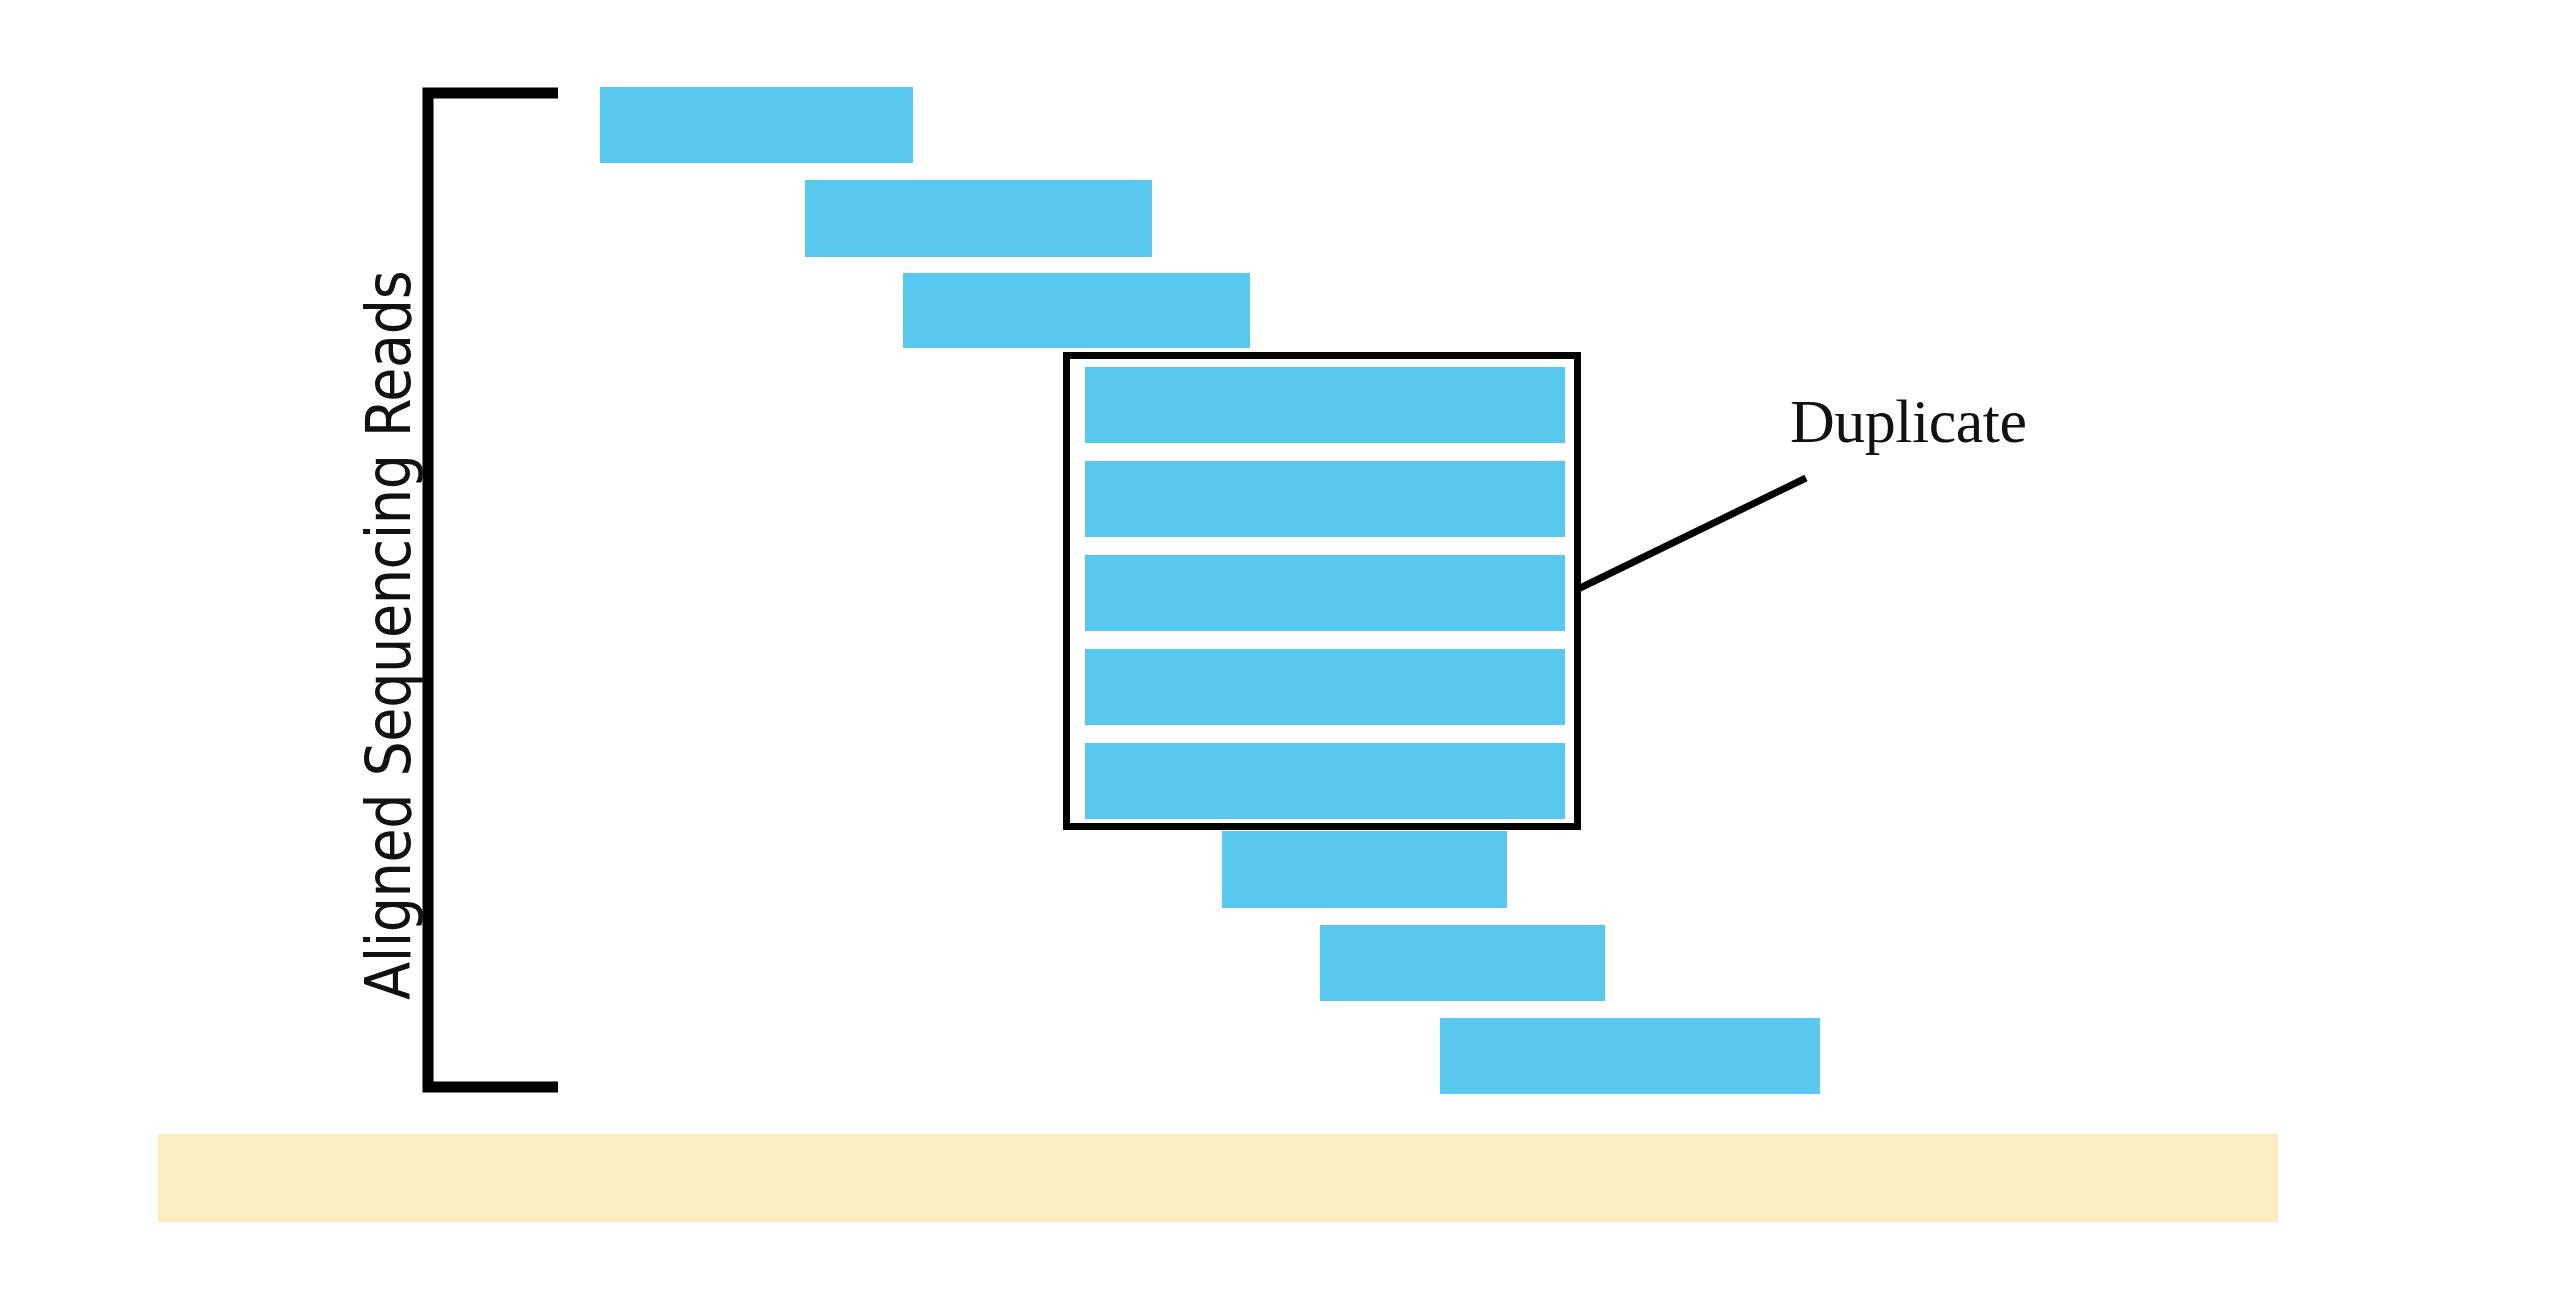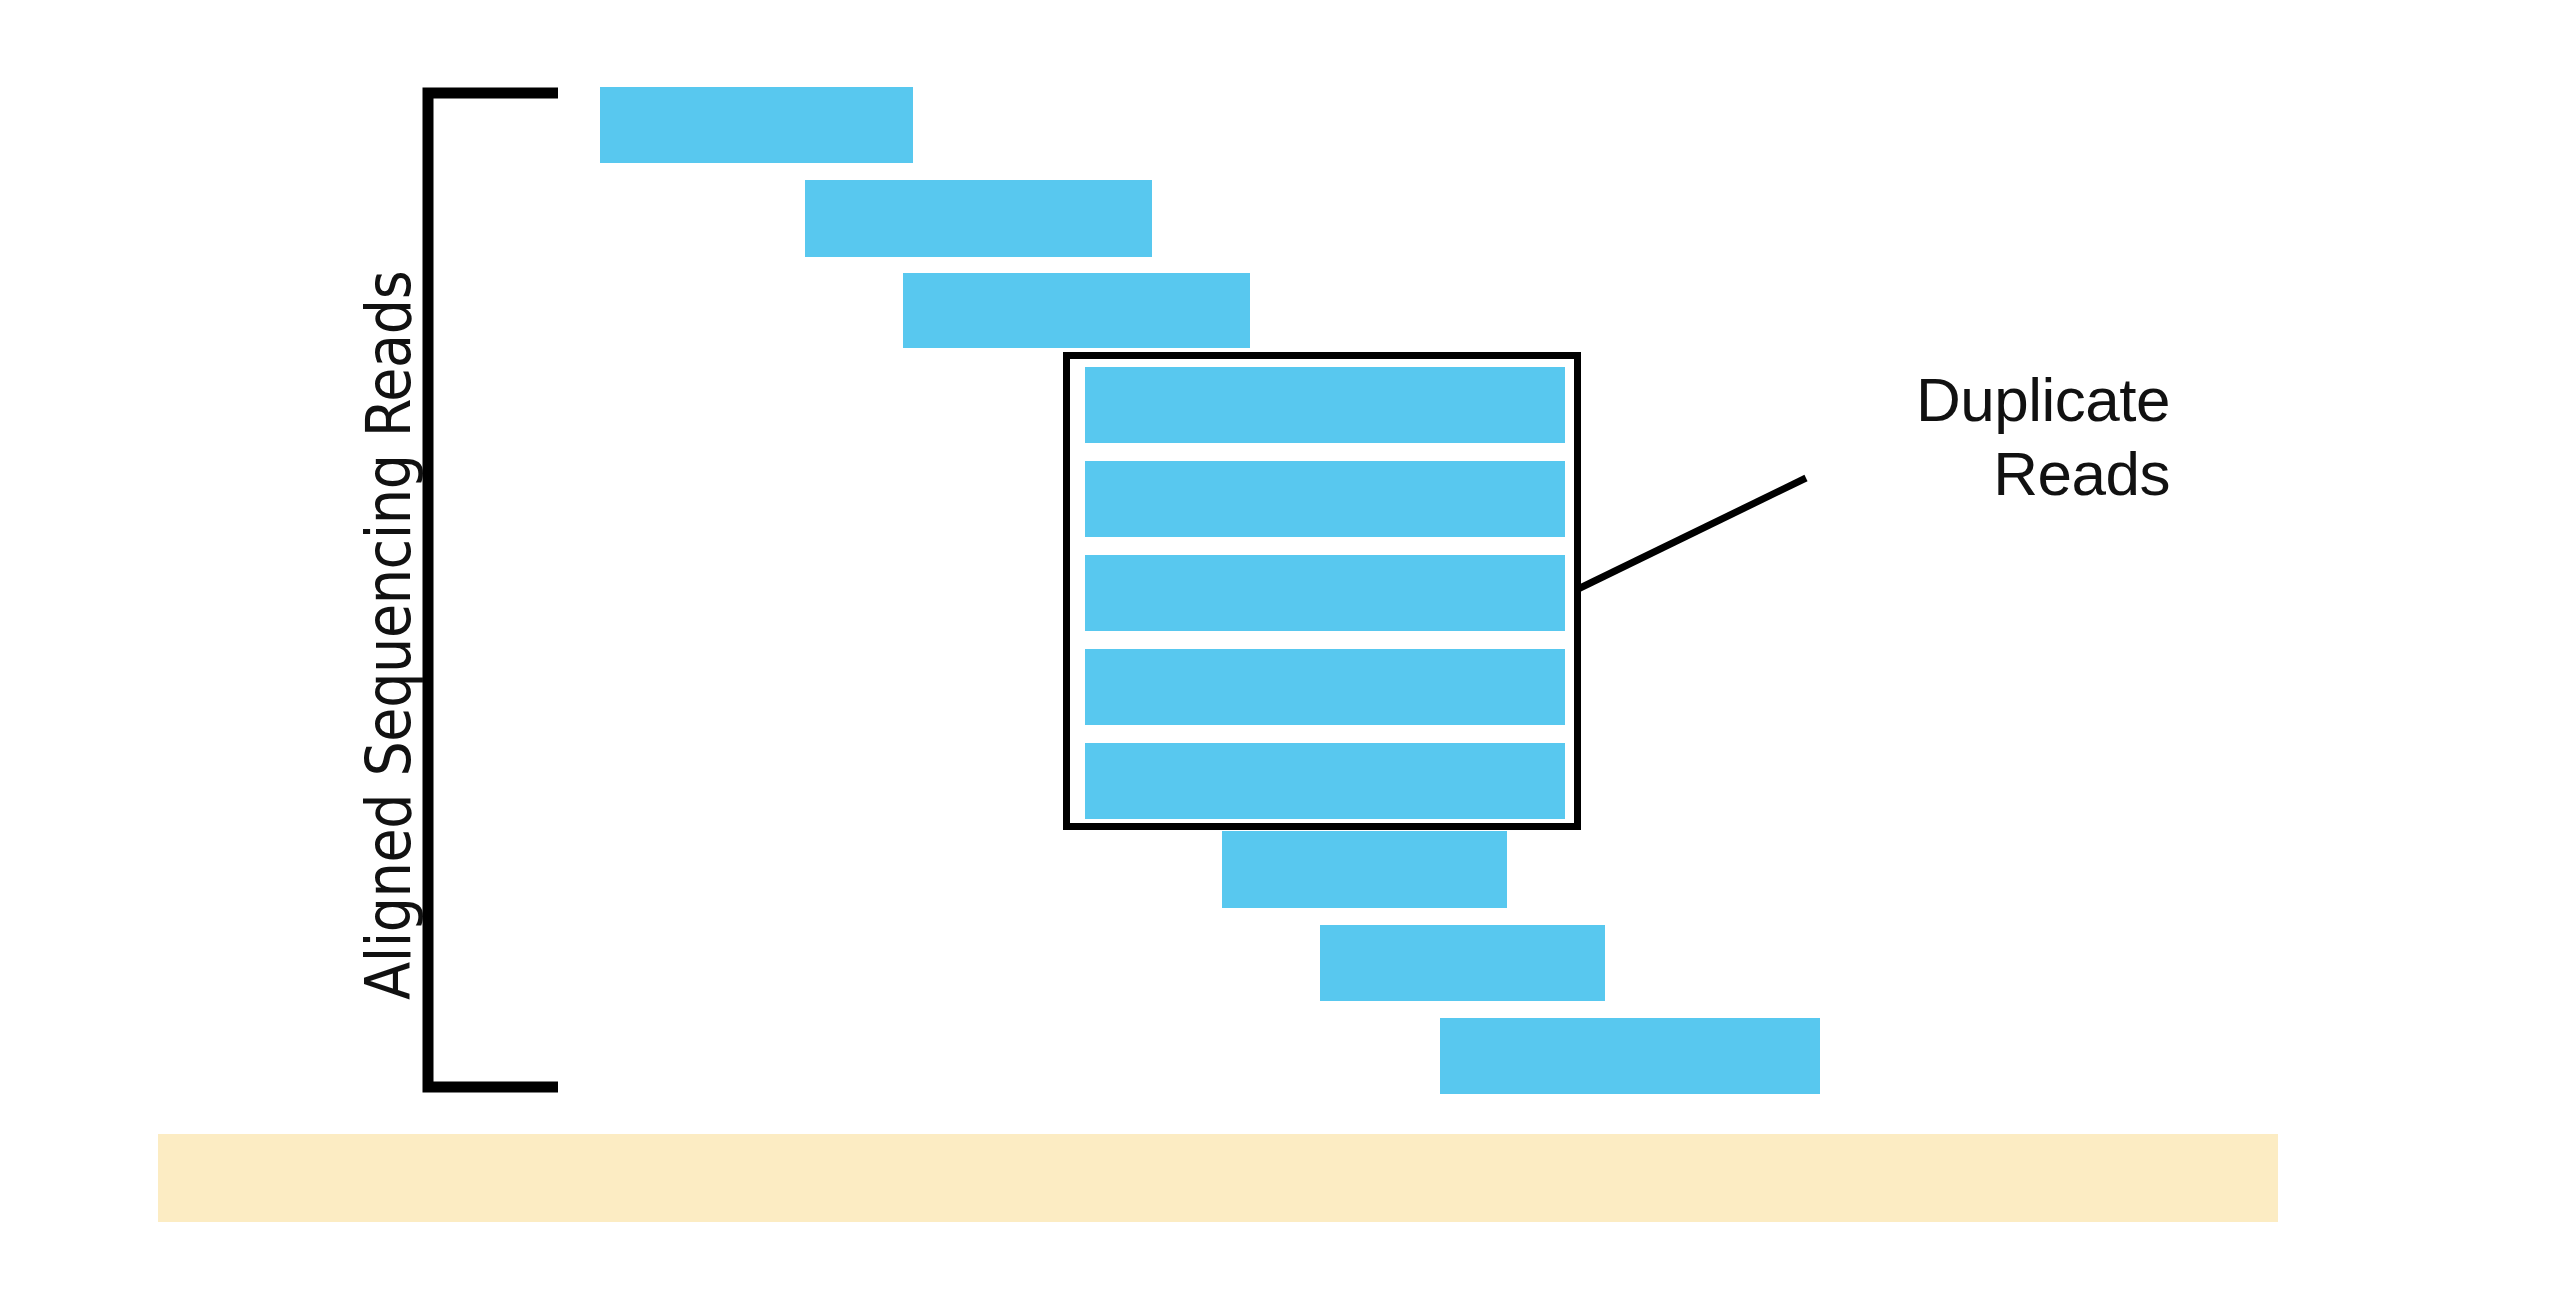--- a/index.html
+++ b/index.html
@@ -55,24 +55,24 @@
     font-family: "DejaVu Sans", sans-serif;
     font-size: 62px;
     font-stretch: condensed;
     color: #111111;
     white-space: nowrap;
     letter-spacing: -0.5px;
   }
   .callout-label {
     position: absolute;
     left: 1790px;
-    top: 363px;
+    top: 384px;
     width: 380px;
-    text-align: right;
-    font-family: Liberation Sans, sans-serif;
+    text-align: left;
+    font-family: Liberation Serif, serif;
     font-size: 62px;
     font-stretch: condensed;
     color: #111111;
     line-height: 74px;
     letter-spacing: -0.5px;
   }
   .dup-box {
     position: absolute;
     box-sizing: border-box;
   }
@@ -130,19 +130,18 @@
       <div class="read-bar" style="left: 1085px; top: 743px; width: 480px; height: 76px; background: rgb(88, 200, 239); z-index: 3;"></div>
       <div class="read-bar" style="left: 1222px; top: 831px; width: 285px; height: 77px; background: rgb(88, 200, 239); z-index: 2;"></div>
       <div class="read-bar" style="left: 1320px; top: 925px; width: 285px; height: 76px; background: rgb(88, 200, 239); z-index: 2;"></div>
       <div class="read-bar" style="left: 1440px; top: 1018px; width: 380px; height: 76px; background: rgb(88, 200, 239); z-index: 2;"></div>
     </div>
 
   <div class="dup-box" id="dup-box" style="left: 1063px; top: 352px; width: 518px; height: 478px; border: 7px solid rgb(0, 0, 0); background: transparent; z-index: 4;"></div>
 
   <div class="callout-label">
     <div>Duplicate</div>
-    <div>Reads</div>
   </div>
 
   <div class="ref-bar" id="ref-bar" style="left: 158px; top: 1134px; width: 2120px; height: 88px; background: rgb(252, 236, 195); z-index: 1;"></div>
   <div class="ref-label">Reference Genome</div>
 
 </div>
 
 </body></html>

